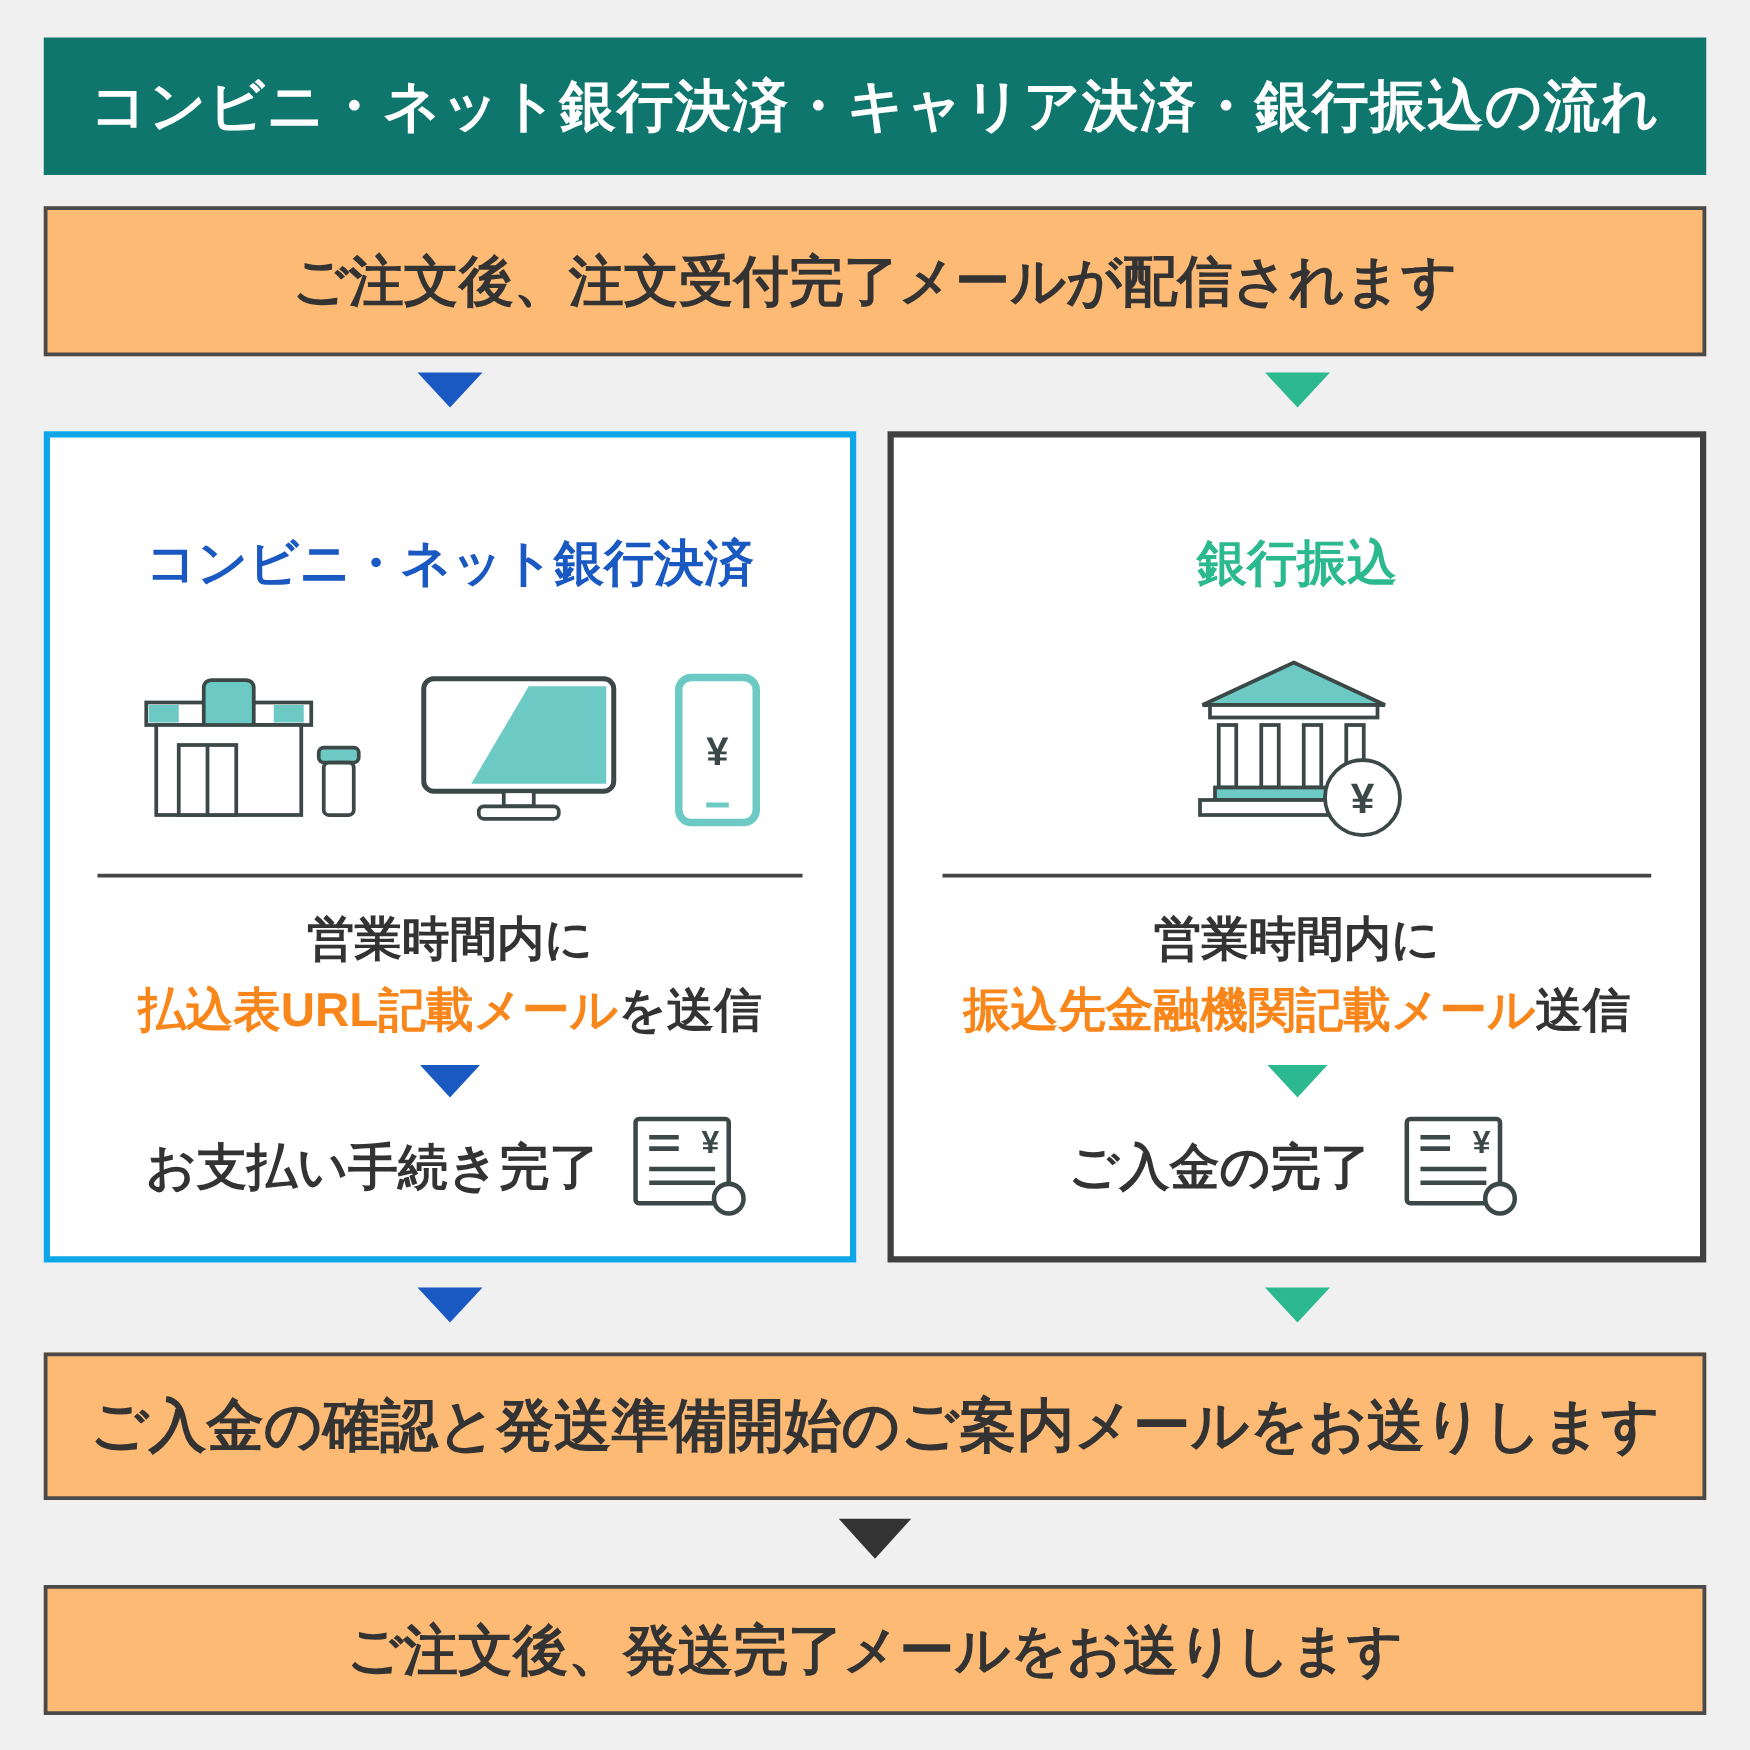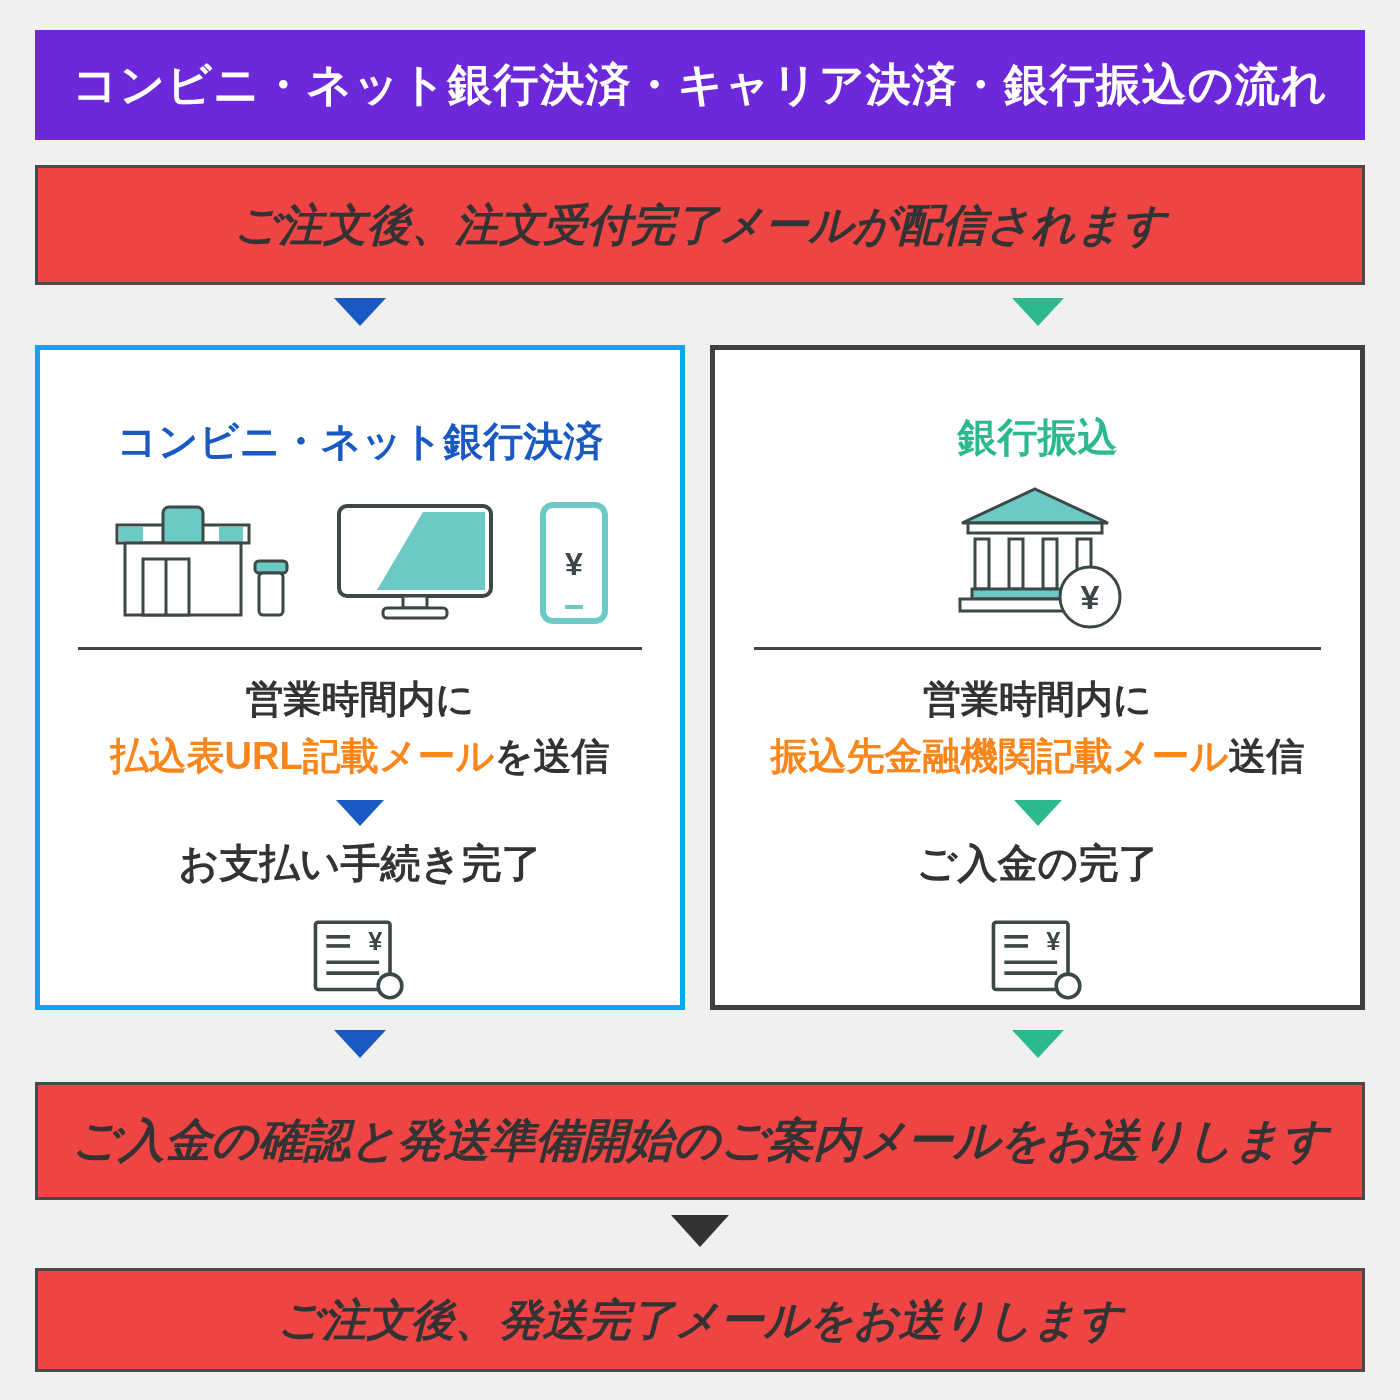--- a/index.html
+++ b/index.html
@@ -7,29 +7,29 @@
   body {
     background:#f0f0f0;
     font-family:"Liberation Sans","DejaVu Sans",sans-serif;
     font-weight:bold;
     color:#333333;
     position:relative;
     overflow:hidden;
   }
   .banner {
     position:absolute; left:35px; top:30px; width:1330px; height:110px;
-    background:#6d28d9; color:#ffffff;
+    background:#0f766e; color:#ffffff;
     display:flex; align-items:center; justify-content:center;
     font-size:45px; letter-spacing:1px; white-space:nowrap;
   }
   .step-box {
     position:absolute; left:35px; width:1330px;
-    background:#ef4444; border:3px solid #4a4a4a;
+    background:#fdba74; border:3px solid #4a4a4a;
     display:flex; align-items:center; justify-content:center;
-    font-size:44px; text-align:center; white-space:nowrap;font-style:italic;
+    font-size:44px; text-align:center; white-space:nowrap;
   }
   #step-order    { top:165px;  height:120px; }
   #step-confirm  { top:1082px; height:118px; font-size:46px; }
   #step-shipped  { top:1268px; height:104px; font-size:44px; }
   .tri {
     position:absolute; width:0; height:0;
     border-left:26px solid transparent;
     border-right:26px solid transparent;
     border-top:28px solid #333333;
   }
@@ -66,21 +66,21 @@
   .hl { color:#f8861b; }
   .mini-arrow {
     margin-top:18px; width:0; height:0;
     border-left:24px solid transparent;
     border-right:24px solid transparent;
     border-top:26px solid #1959c1;
   }
   .panel.right .mini-arrow { border-top-color:#2db98f; }
   .done-row {
     margin-top:10px; display:flex; align-items:center; gap:24px;
-    font-size:40px; white-space:nowrap;flex-direction:column;
+    font-size:40px; white-space:nowrap;
   }
   svg { display:block; }
 </style>
 </head>
 <body>
 
 <div>
 
   <header class="banner">
     <span>コンビニ・ネット銀行決済・キャリア決済・銀行振込の流れ</span>

